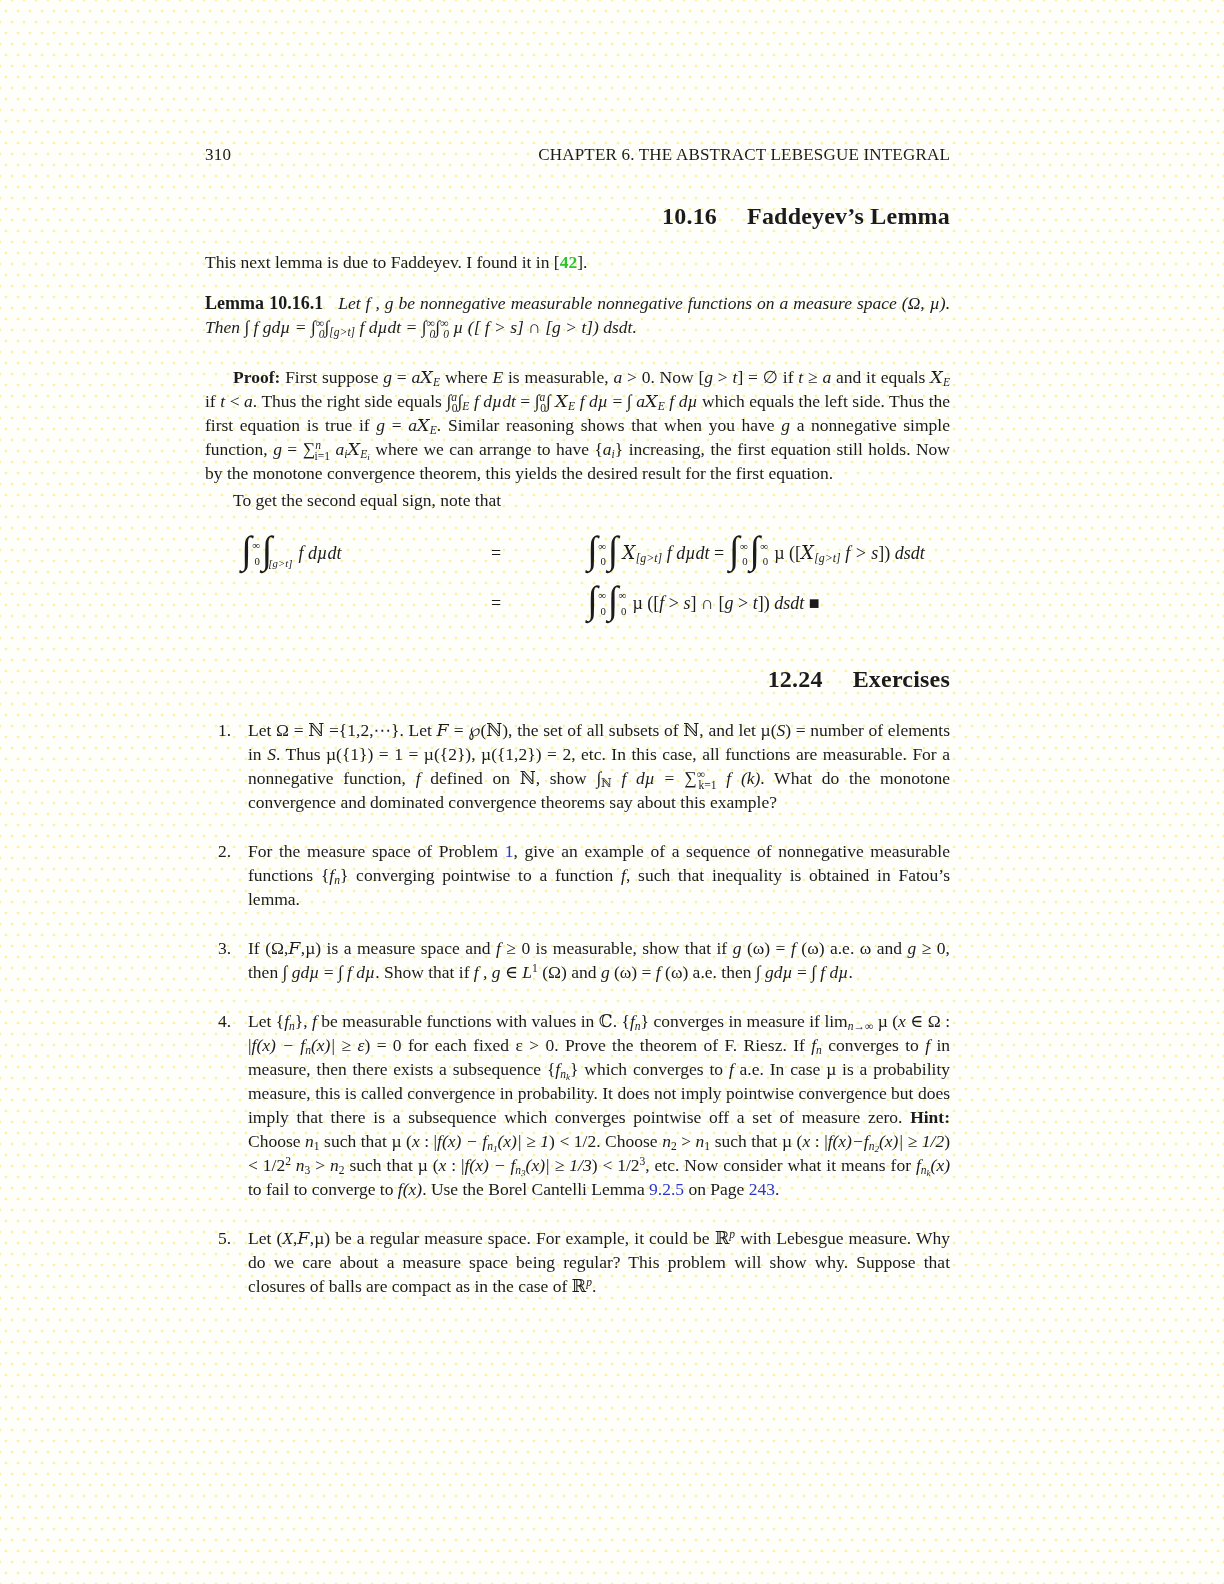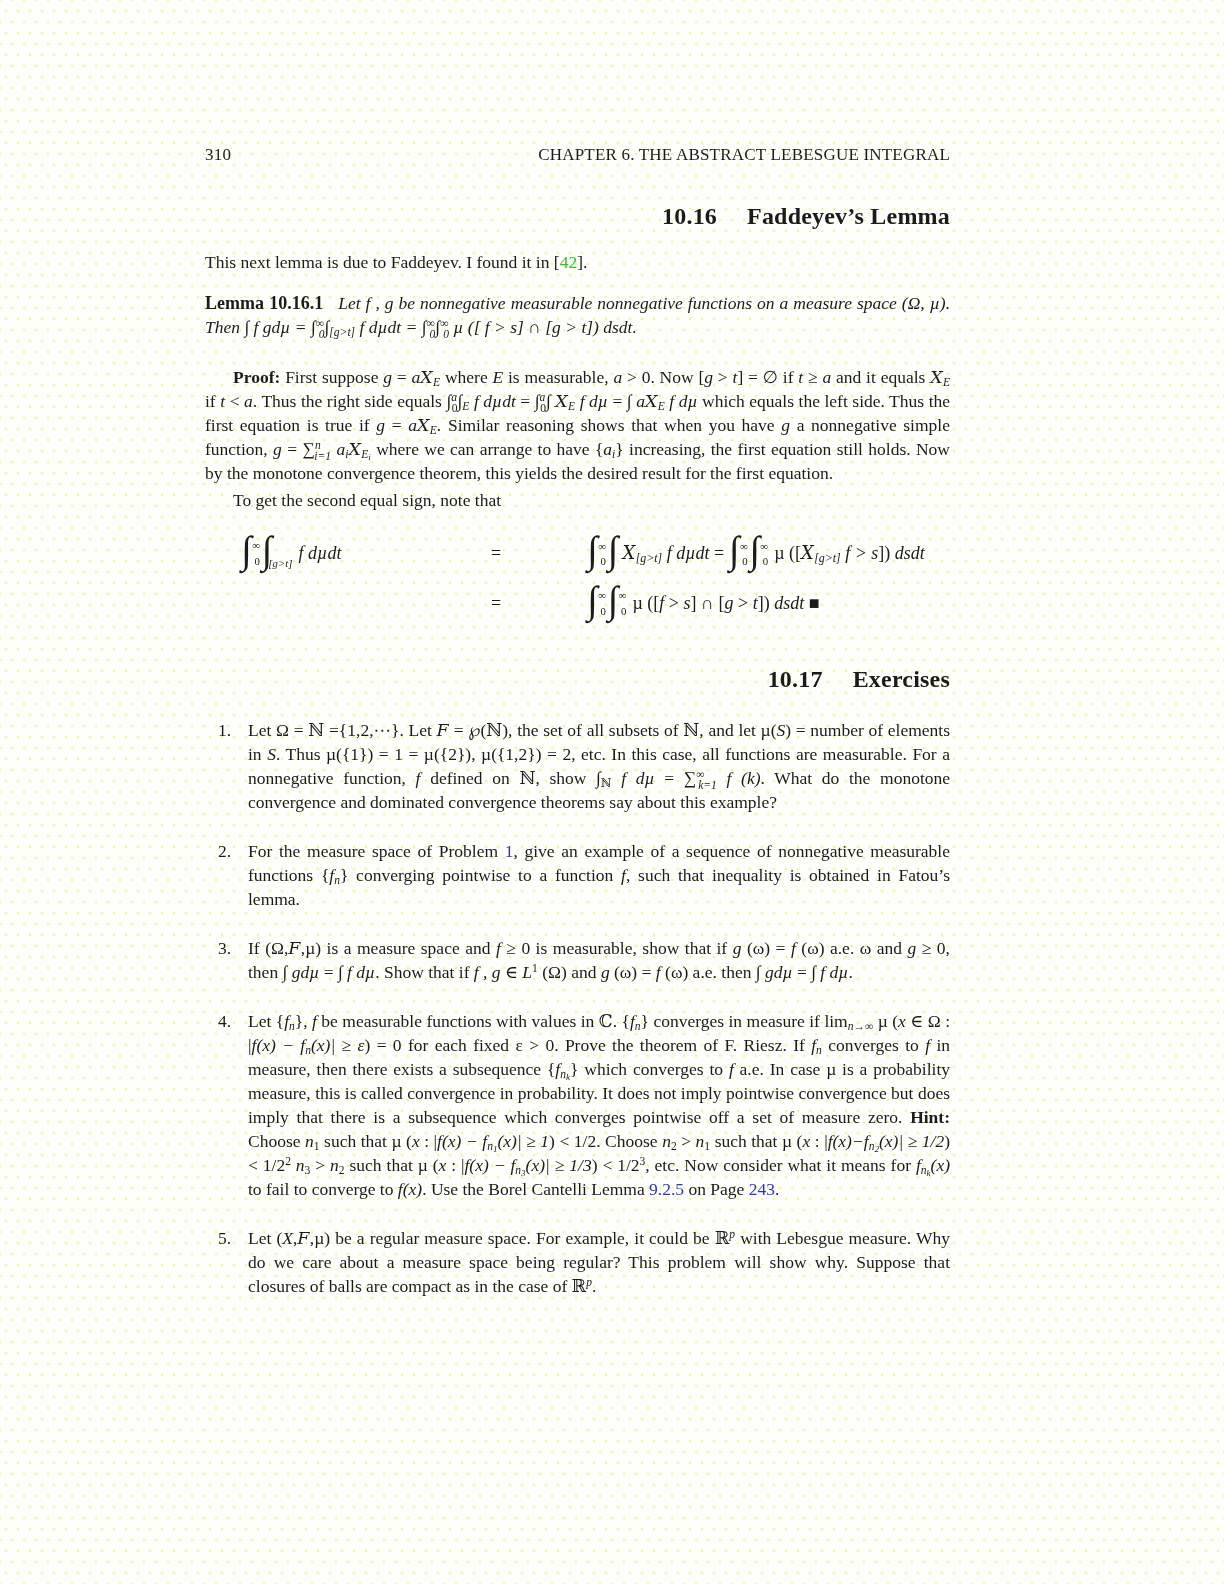--- a/index.html
+++ b/index.html
@@ -42,21 +42,21 @@
   .rs-i{font-style:italic;}
   .rs-b{font-weight:700;}
   .rs-g{}
   .rs-l{}
   .rs-cal{font-family:"DejaVu Serif",serif;font-style:italic;letter-spacing:0.3px;}
   .rs-sup{font-size:66%;vertical-align:0.55em;line-height:0;}
   .rs-sub{font-size:66%;vertical-align:-0.25em;line-height:0;}
   .rs-subn{font-size:66%;vertical-align:-0.4em;margin-left:-0.45em;line-height:0;}
   .rs-isup{font-size:66%;vertical-align:0.55em;font-style:italic;line-height:0;}
   .rs-isub{font-size:66%;vertical-align:-0.25em;font-style:italic;line-height:0;}
-  .rs-isubn{font-size:66%;vertical-align:-0.4em;font-style:italic;margin-left:-0.55em;line-height:0;}
+  .rs-isubn{font-size:66%;vertical-align:-0.4em;margin-left:-0.55em;line-height:0;}
   .rs-sub2{font-size:52%;vertical-align:-0.5em;font-style:italic;line-height:0;}
   .rs-bint{font-size:215%;line-height:0;vertical-align:-0.1em;}
   .rs-bsup{font-size:60%;vertical-align:0.85em;line-height:0;margin-left:0.05em;}
   .rs-bsub{font-size:60%;vertical-align:-0.6em;line-height:0;margin-left:-0.5em;margin-right:0.15em;}
   .rs-bsubl{font-size:60%;vertical-align:-0.75em;line-height:0;margin-left:-0.35em;margin-right:0.15em;font-style:italic;}
 </style>
 </head>
 <body>
 
 <div class="page">
@@ -64,21 +64,21 @@
   <div class="running-header">
     <span>310</span>
     <span>CHAPTER 6.  THE ABSTRACT LEBESGUE INTEGRAL</span>
   </div>
 
   <h1 class="sec-heading">
     <span class="sec-num">10.16</span>
     <span class="sec-title">Faddeyev’s Lemma</span>
   </h1>
 
-  <p class="intro-p">This next lemma is due to Faddeyev. I found it in [<span class="rs-g" style="color: rgb(43, 197, 43);">42</span>].</p>
+  <p class="intro-p">This next lemma is due to Faddeyev. I found it in [<span class="rs-g" style="color: rgb(43, 197, 43); font-weight: bold;">42</span>].</p>
 
   <p class="lemma-p justify">
     <span class="lemma-label">Lemma 10.16.1</span>
     <span class="lemma-body">Let f , g be nonnegative measurable nonnegative functions on a measure space (Ω, µ). Then ∫ f gdµ = ∫<span class="rs-sup">∞</span><span class="rs-subn">0</span>∫<span class="rs-sub">[g&gt;t]</span> f dµdt = ∫<span class="rs-sup">∞</span><span class="rs-subn">0</span>∫<span class="rs-sup">∞</span><span class="rs-subn">0</span> µ ([ f &gt; s] ∩ [g &gt; t]) dsdt.</span>
   </p>
 
   <p class="proof-p justify"><span class="rs-b">Proof: </span>First suppose <span class="rs-i">g</span> = <span class="rs-i">a</span><span class="rs-cal">X</span><span class="rs-isub">E</span> where <span class="rs-i">E</span> is measurable, <span class="rs-i">a</span> &gt; 0.  Now [<span class="rs-i">g</span> &gt; <span class="rs-i">t</span>] = ∅ if <span class="rs-i">t</span> ≥ <span class="rs-i">a</span> and it equals <span class="rs-cal">X</span><span class="rs-isub">E</span> if <span class="rs-i">t</span> &lt; <span class="rs-i">a</span>. Thus the right side equals ∫<span class="rs-isup">a</span><span class="rs-subn">0</span>∫<span class="rs-isub">E</span> <span class="rs-i">f dµdt</span> = ∫<span class="rs-isup">a</span><span class="rs-subn">0</span>∫ <span class="rs-cal">X</span><span class="rs-isub">E</span> <span class="rs-i">f dµ</span> = ∫ <span class="rs-i">a</span><span class="rs-cal">X</span><span class="rs-isub">E</span> <span class="rs-i">f dµ</span> which equals the left side. Thus the first equation is true if <span class="rs-i">g</span> = <span class="rs-i">a</span><span class="rs-cal">X</span><span class="rs-isub">E</span>. Similar reasoning shows that when you have <span class="rs-i">g</span> a nonnegative simple function, <span class="rs-i">g</span> = ∑<span class="rs-isup">n</span><span class="rs-isubn">i=1</span> <span class="rs-i">a</span><span class="rs-isub">i</span><span class="rs-cal">X</span><span class="rs-isub">E</span><span class="rs-sub2">i</span> where we can arrange to have {<span class="rs-i">a</span><span class="rs-isub">i</span>} increasing, the first equation still holds. Now by the monotone convergence theorem, this yields the desired result for the first equation.</p>
 
   <p class="proof-p2">To get the second equal sign, note that</p>
 
@@ -91,21 +91,21 @@
       </div>
 
       <div class="eq-row">
         <span class="eq-lhs"></span>
         <span class="eq-mid">=</span>
         <span class="eq-rhs"><span class="rs-bint">∫</span><span class="rs-bsup">∞</span><span class="rs-bsub">0</span><span class="rs-bint">∫</span><span class="rs-bsup">∞</span><span class="rs-bsub">0</span> µ ([<span class="rs-i">f</span> &gt; <span class="rs-i">s</span>] ∩ [<span class="rs-i">g</span> &gt; <span class="rs-i">t</span>]) <span class="rs-i">dsdt</span> ■</span>
       </div>
     </div>
 
   <h1 class="sec-heading">
-    <span class="sec-num">10.17</span>
+    <span class="sec-num">12.24</span>
     <span class="sec-title">Exercises</span>
   </h1>
 
   <ol class="exercises">
 
       <li class="exercise">
         <span class="ex-num">1.</span>
         <div class="ex-body">Let Ω = ℕ ={1,2,⋯}. Let <span class="rs-cal">F</span> = ℘(ℕ), the set of all subsets of ℕ, and let µ(<span class="rs-i">S</span>) = number of elements in <span class="rs-i">S</span>. Thus µ({1}) = 1 = µ({2}), µ({1,2}) = 2, etc.  In this case, all functions are measurable. For a nonnegative function, <span class="rs-i">f</span> defined on ℕ, show ∫<span class="rs-sub">ℕ</span> <span class="rs-i">f dµ</span> = ∑<span class="rs-sup">∞</span><span class="rs-isubn">k=1</span> <span class="rs-i">f (k)</span>. What do the monotone convergence and dominated convergence theorems say about this example?</div>
       </li>
 

